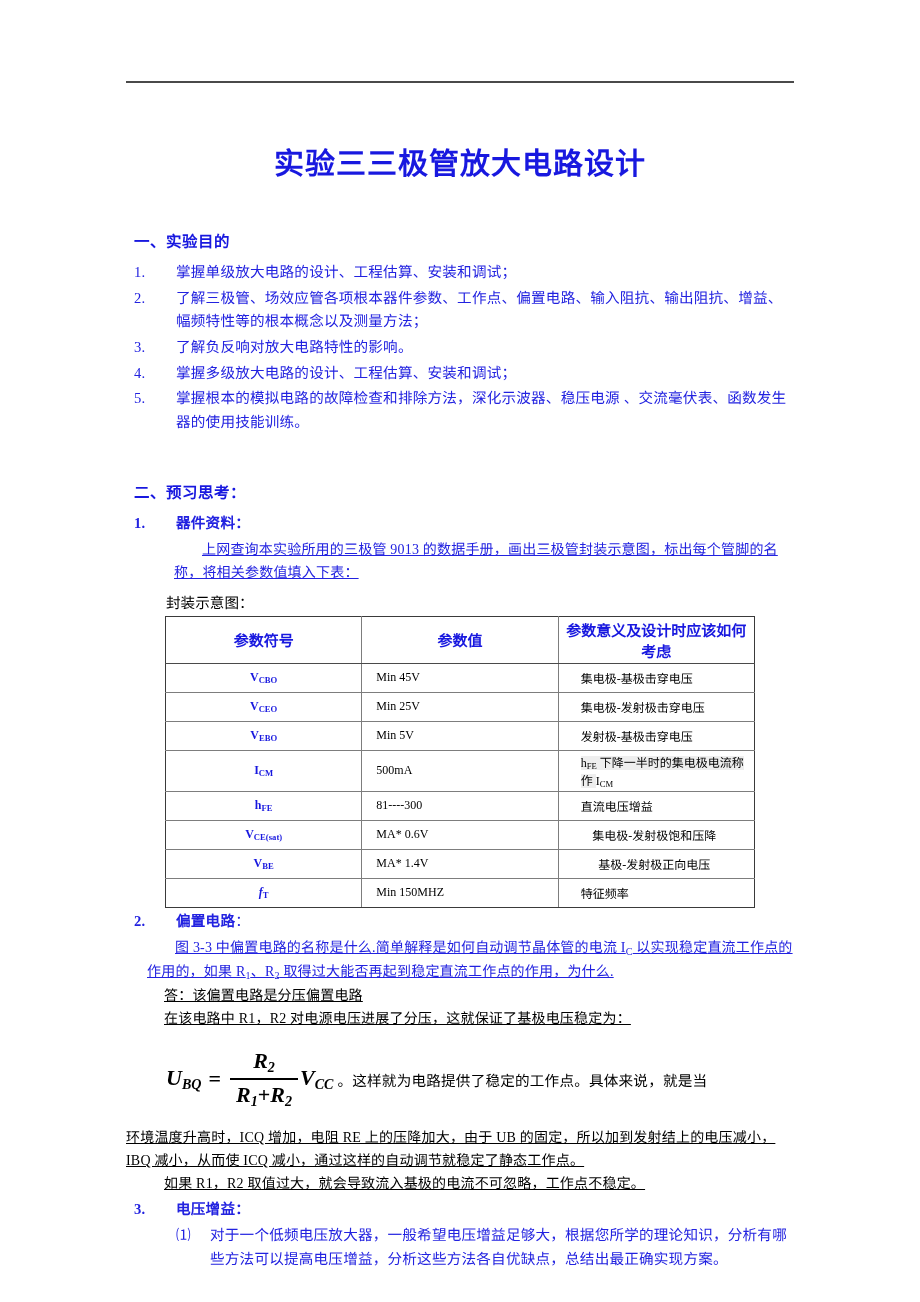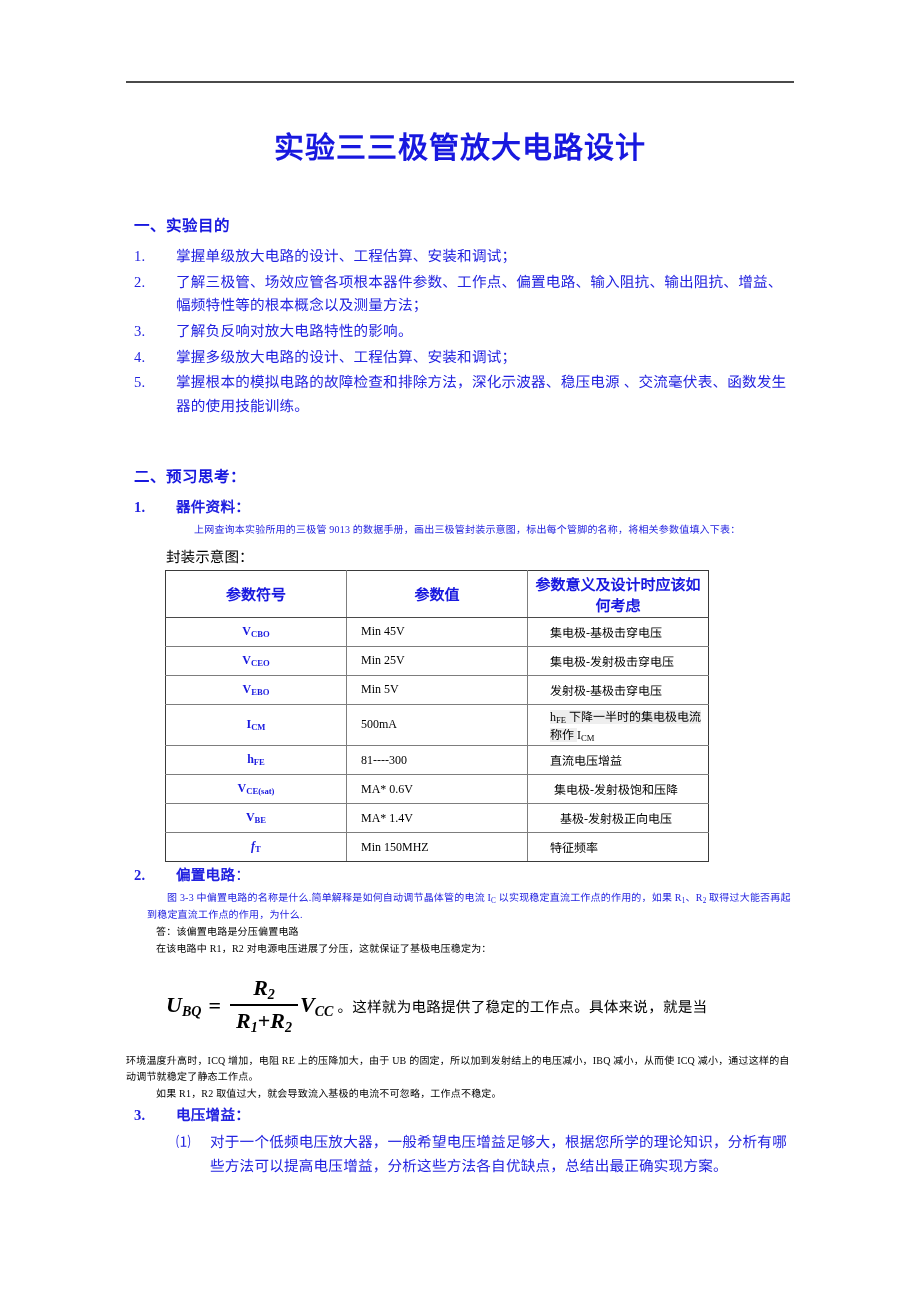--- a/index.html
+++ b/index.html
@@ -44,21 +44,21 @@
     width: 668px;
   }
 
   
   .doc-title {
     text-align: center;
     color: #1818df;
     font-weight: bold;
     font-size: 30px;
     letter-spacing: 1px;
-    margin: 8px 0 0 0;
+    margin: 24px 0 0 0;
     line-height: 1.3;
     font-family: "Liberation Serif", "DejaVu Serif", serif;
   }
 
   
   .sec-head {
     color: #1818df;
     font-weight: bold;
     font-size: 15.5px;
     margin: 46px 0 10px 8px;
@@ -86,42 +86,43 @@
     font-size: 14.6px;
   }
   .olist > li.bold-item > .num,
   .olist > li.bold-item > .itxt { font-weight: bold; }
 
   .body-blue { color: #2222e0; }
   .body-black { color: #000000; }
 
   
   .para {
-    font-size: 10px;
+    font-size: 14px;
     line-height: 1.66;
     margin: 0;
     letter-spacing: 0.2px;
+    text-decoration: underline;
   }
   .para.indent { text-indent: 2em; }
 
   
   sub { font-size: 0.72em; vertical-align: -0.25em; }
 
   .hl { background: #eeeeee; }
 
   
   .tbl-caption {
     font-size: 14.6px;
     margin: 6px 0 4px 40px;
     color: #000;
   }
   table.params {
     border-collapse: collapse;
     margin-left: 39px;
-    width: 544px;
+    width: 590px;
     table-layout: fixed;
   }
   table.params td, table.params th {
     border: 1px solid #7d7d7d;
     padding: 2px 4px;
     font-size: 12px;
     height: 24px;
     vertical-align: middle;
   }
   table.params thead th {

